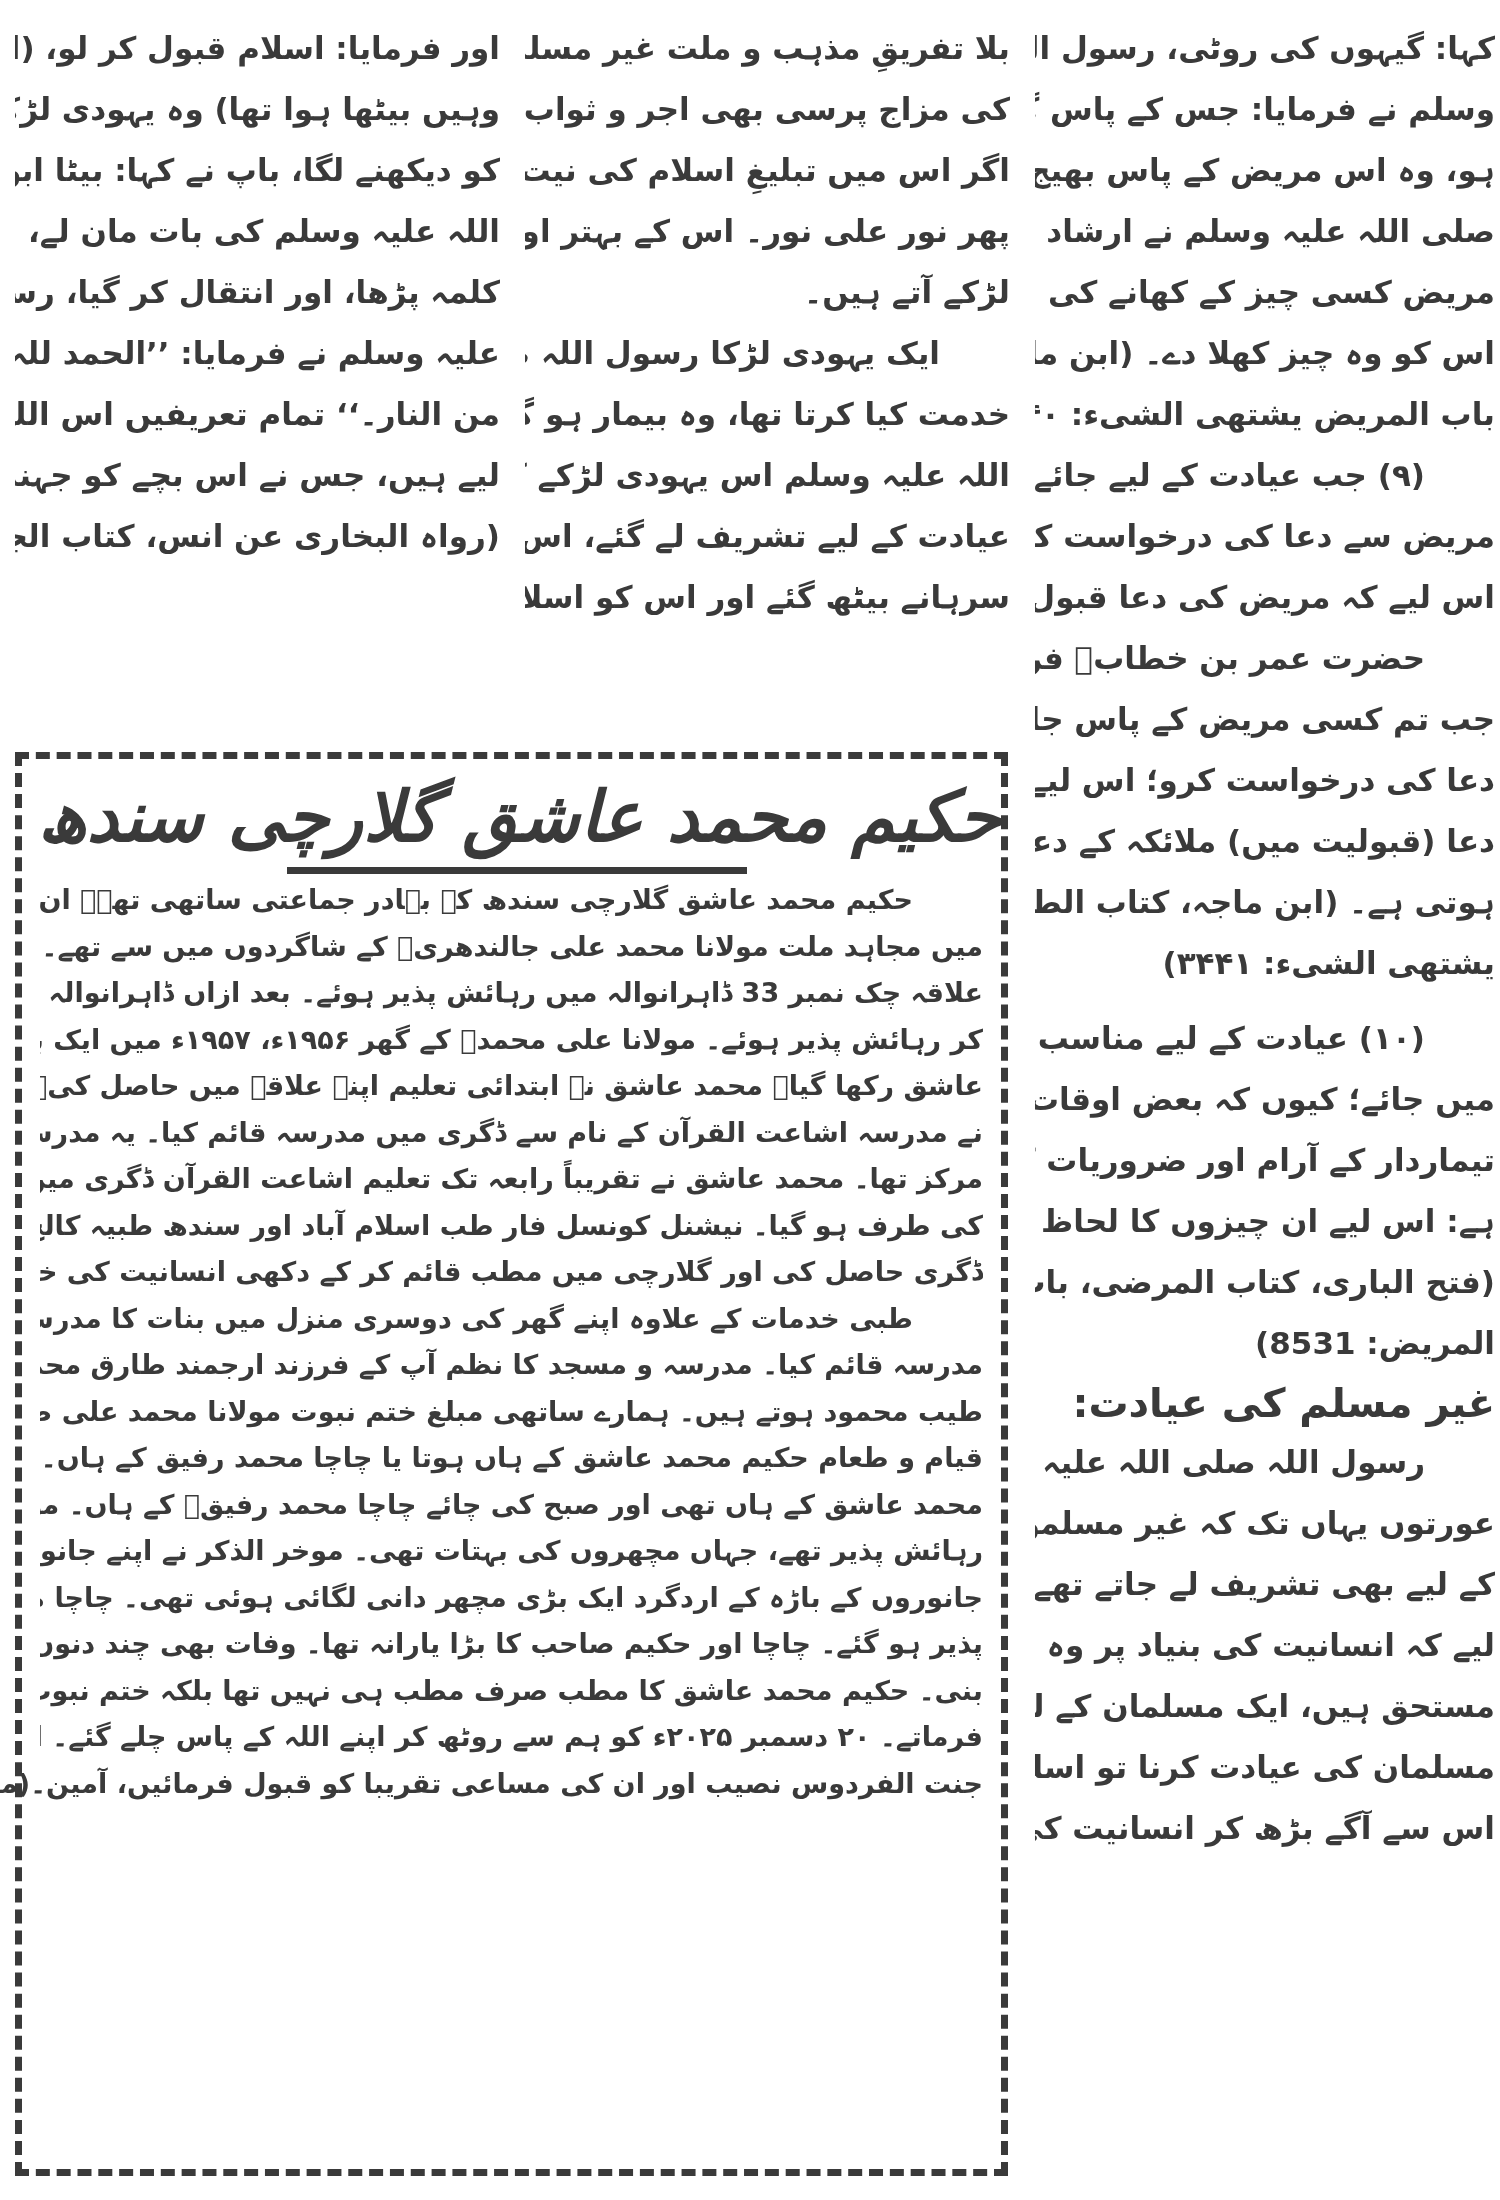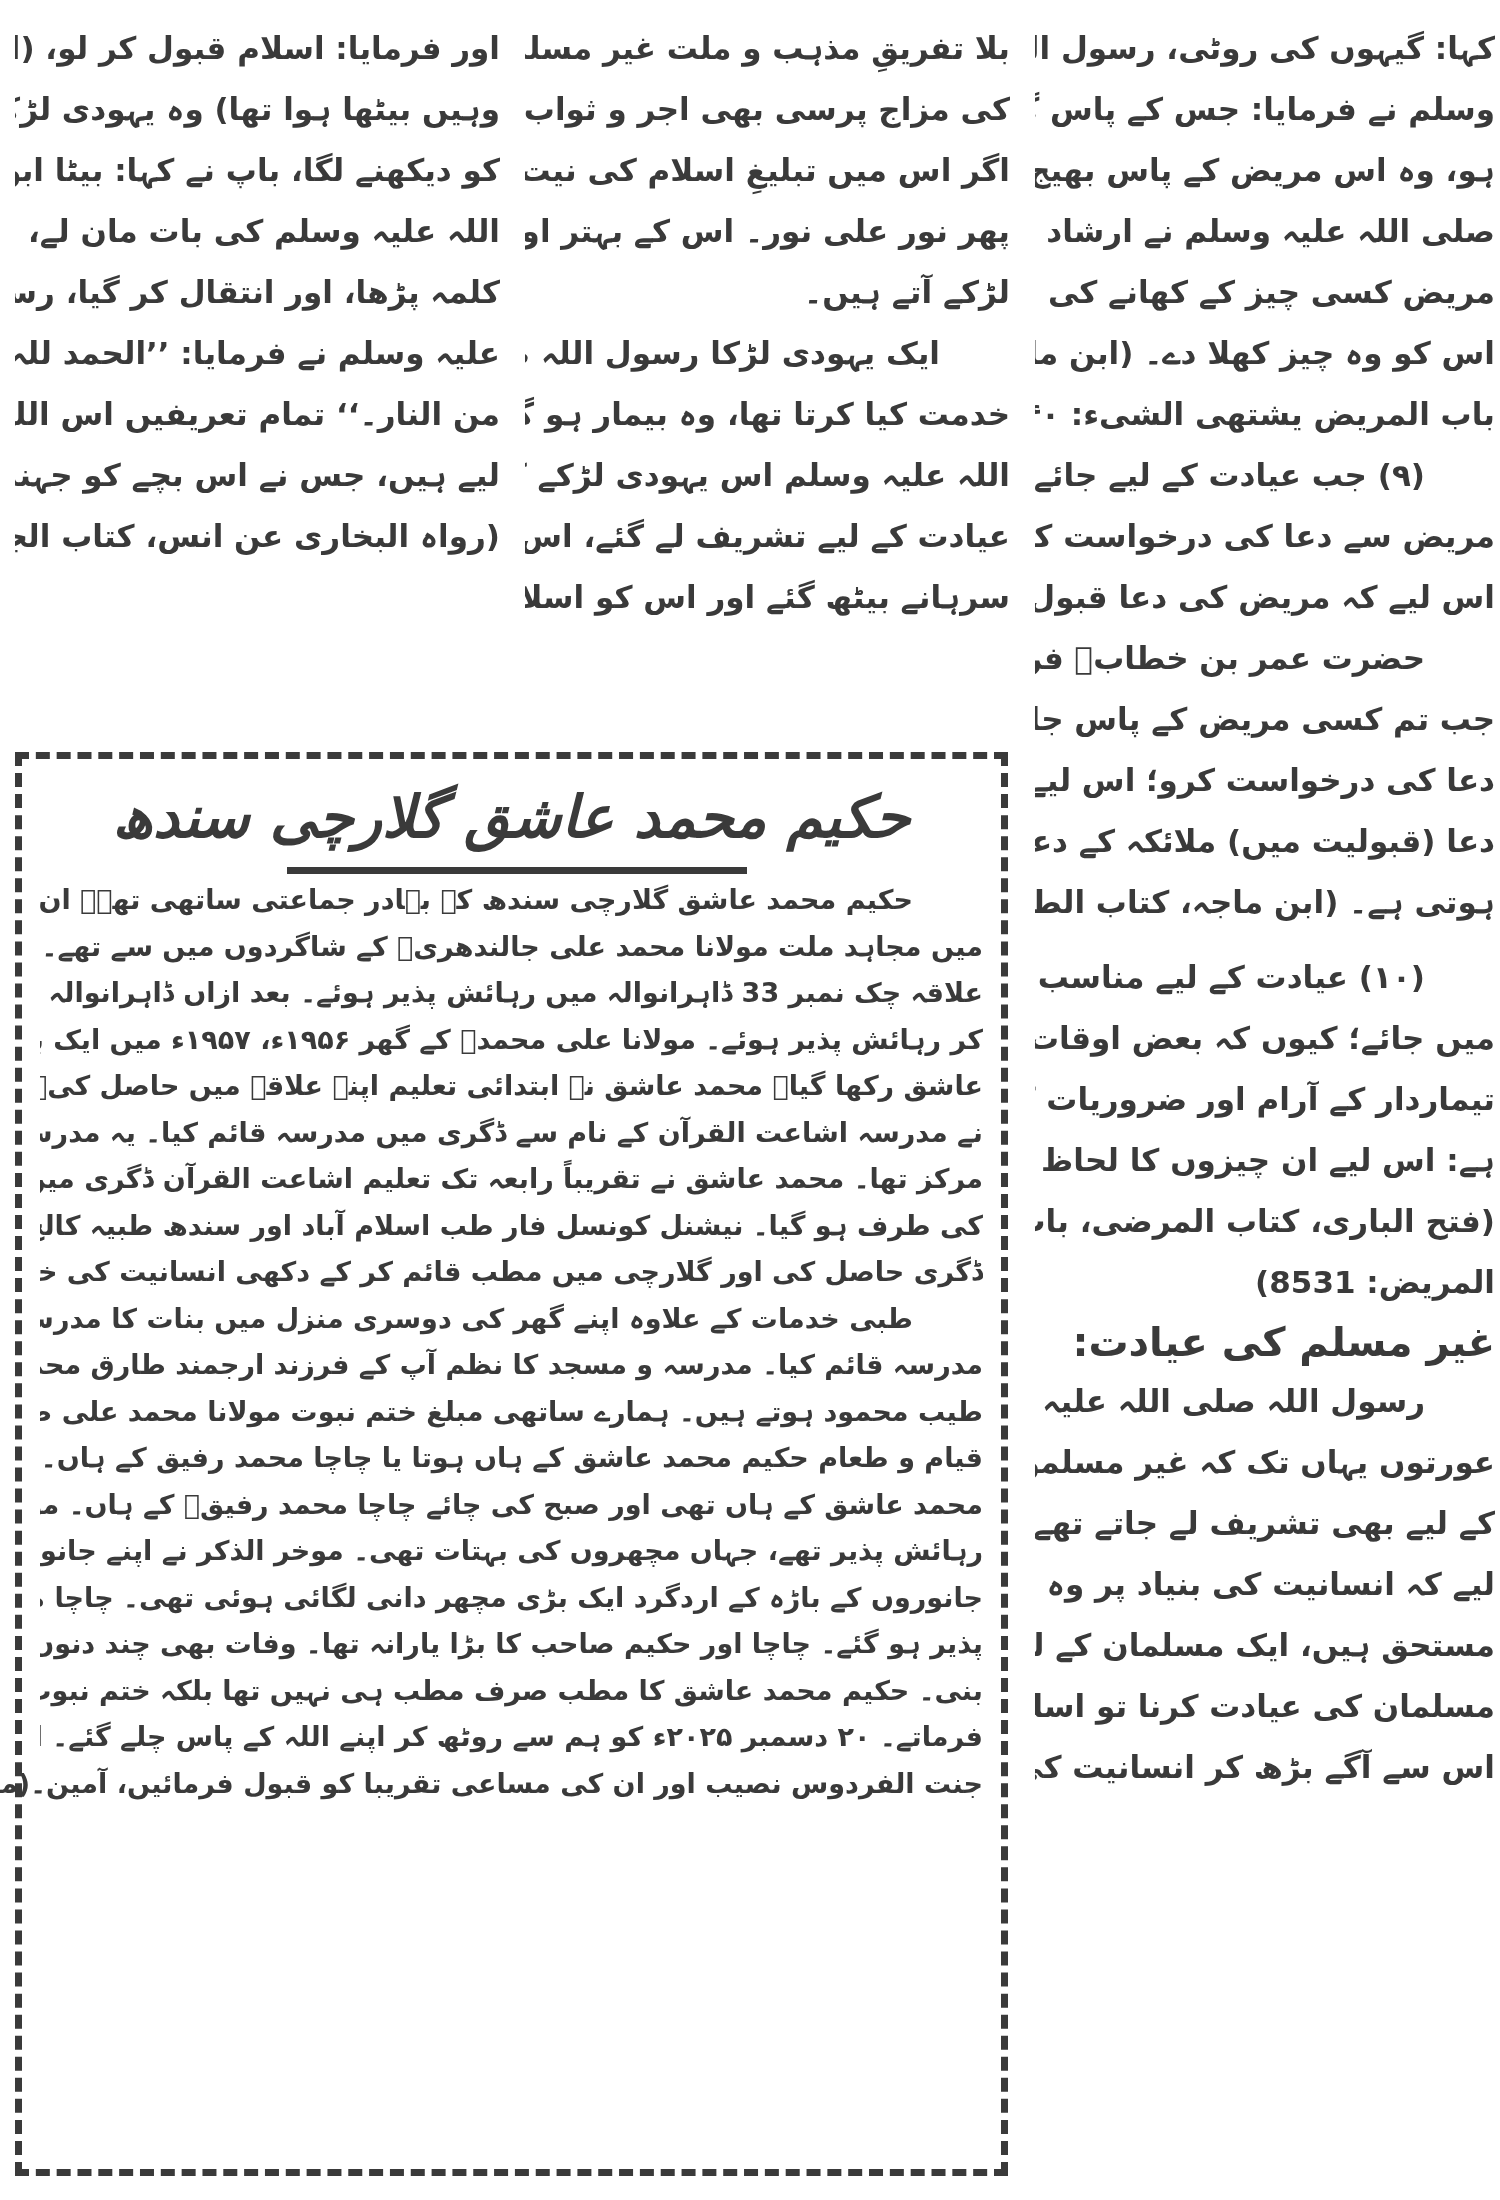--- a/index.html
+++ b/index.html
@@ -11,22 +11,22 @@
   .indent { padding-right:70px; }
   .para-gap { height:14px; }
   .heading { font-size:40px; line-height:58px; font-weight:bold; white-space:nowrap; }
   .ornament { display:inline-block; font-size:30px; margin-left:4px; }
   #col-right { left:1035px; top:18px; width:460px; }
   #col-middle { left:525px; top:18px; width:485px; }
   #col-left { left:15px; top:18px; width:485px; }
 
   #obit-box { position:absolute; left:15px; top:752px; width:993px; height:1424px;
               box-sizing:border-box; border:7px dashed #3a3a3a; }
-  #obit-title { position:absolute; left:0; right:0; top:18px; text-align:center; direction:rtl;
-                font-size:58px; font-weight:bold; line-height:80px; font-style:italic; }
+  #obit-title { position:absolute; left:0; right:0; top:18px; direction:rtl;
+                font-size:70px; font-weight:bold; line-height:80px; font-style:italic; }
   #obit-rule { position:absolute; left:265px; width:460px; top:108px; height:7px; background:#3a3a3a; }
   #obit-body { position:absolute; left:18px; right:18px; top:118px; direction:rtl; }
   #obit-body .line { font-size:27px; line-height:46.5px; }
   #obit-body .sig-row { display:flex; justify-content:space-between; direction:rtl; font-size:27px; line-height:46.5px; font-weight:bold; white-space:nowrap; }
 </style>
 </head>
 <body>
 
 <div class="col" id="col-right">
   <div>
@@ -42,20 +42,21 @@
     <span class="line just indent">(۹) جب عیادت کے لیے جائے، تو</span>
     <span class="line just">مریض سے دعا کی درخواست کرنی چاہیے؛</span>
     <span class="line">اس لیے کہ مریض کی دعا قبول ہوتی ہے۔</span>
   </div>
   <div>
     <span class="line indent">حضرت عمر بن خطابؓ فرماتے ہیں:</span>
     <span class="line just">جب تم کسی مریض کے پاس جاؤ، تو اس سے</span>
     <span class="line just">دعا کی درخواست کرو؛ اس لیے کہ مریض کی</span>
     <span class="line just">دعا (قبولیت میں) ملائکہ کے دعا کی طرح</span>
     <span class="line just">ہوتی ہے۔ (ابن ماجہ، کتاب الطب، باب المریض</span>
+    <span class="line">یشتھی الشیء: ۳۴۴۱)</span>
   </div>
   <div class="para-gap"></div>
   <div>
     <span class="line just indent">(۱۰) عیادت کے لیے مناسب وقت</span>
     <span class="line just">میں جائے؛ کیوں کہ بعض اوقات مریض اور</span>
     <span class="line just">تیماردار کے آرام اور ضروریات کا وقت ہوتا</span>
     <span class="line just">ہے: اس لیے ان چیزوں کا لحاظ رکھنا چاہیے۔</span>
     <span class="line just">(فتح الباری، کتاب المرضی، باب وجوب عیادۃ</span>
     <span class="line">المریض: 8531)</span>
   </div>

